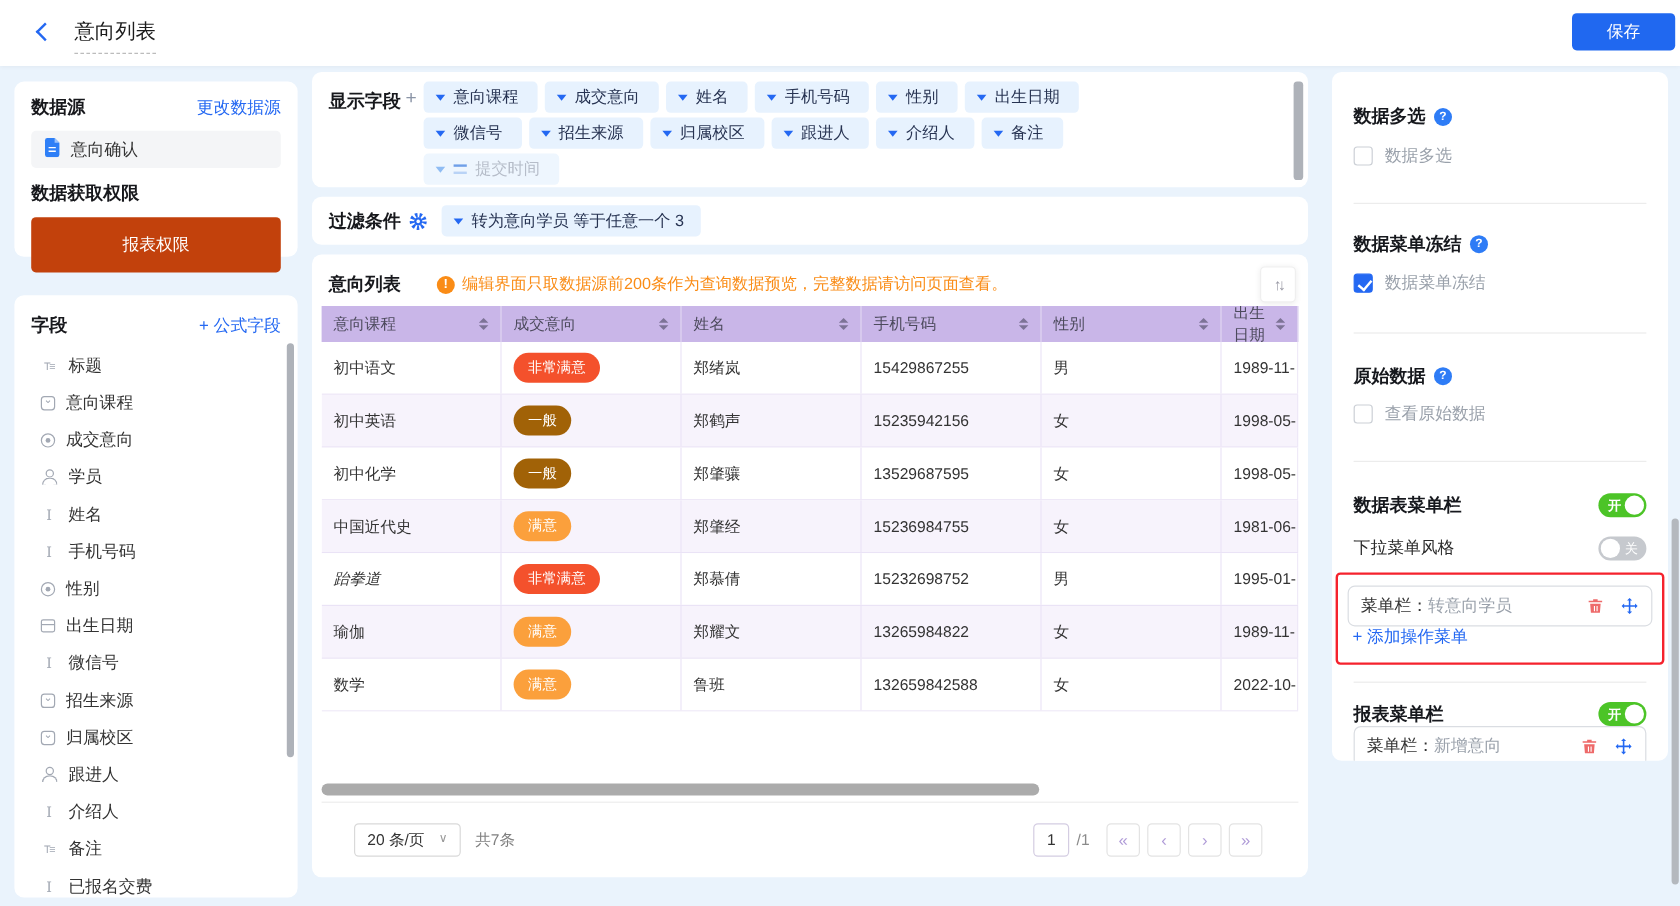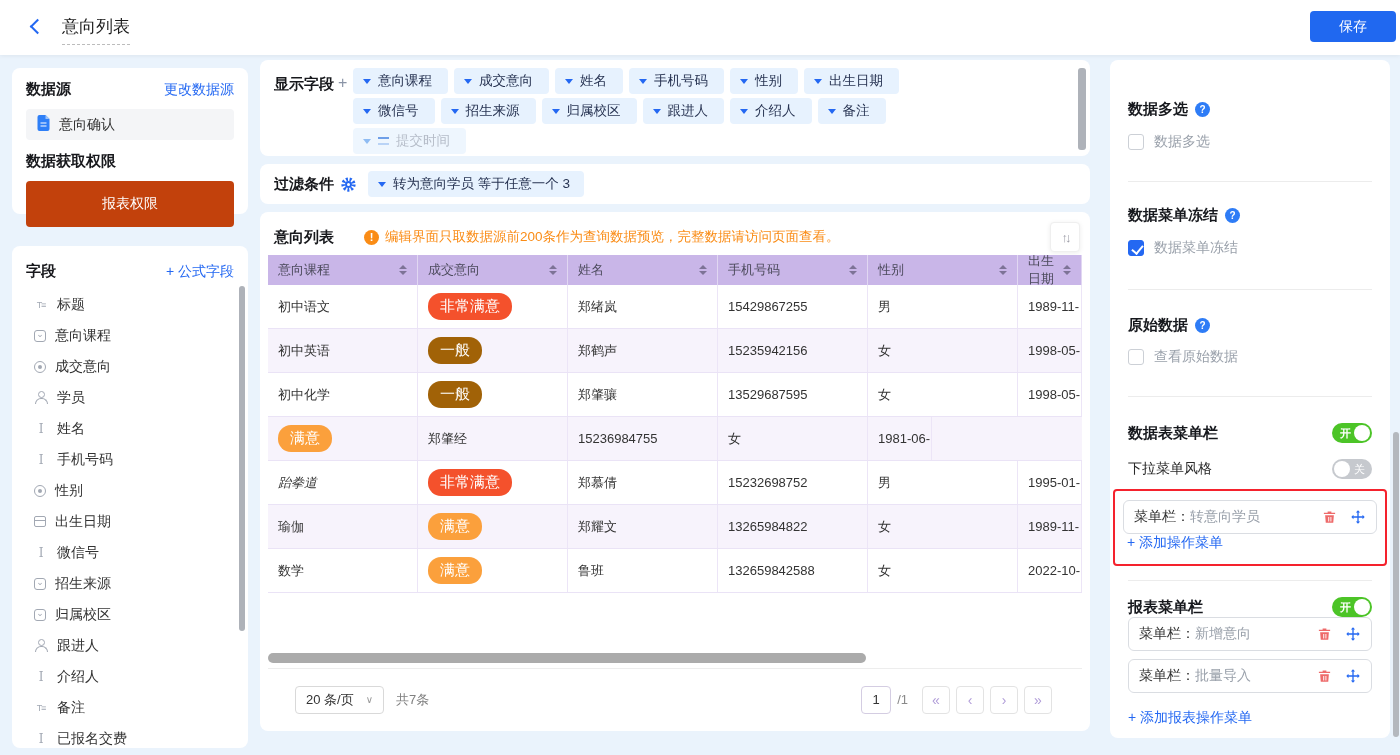--- a/index.html
+++ b/index.html
@@ -73,36 +73,36 @@
   #thead { position:absolute; left:8px; top:43px; width:814px; height:30px; background:#c9b6e8; display:flex; overflow:hidden; }
   .th { display:flex; align-items:center; justify-content:space-between; padding:0 10px; font-size:13px; color:#4c4a5c; border-right:1px solid rgba(255,255,255,.45); flex:none; cursor:pointer; }
   .sarr { display:flex; flex-direction:column; gap:2px; }
   .sarr i { width:0; height:0; border-left:4px solid transparent; border-right:4px solid transparent; }
   .sarr .up { border-bottom:4.5px solid #7d7396; }
   .sarr .down { border-top:4.5px solid #7d7396; }
   #tbody { position:absolute; left:8px; top:73px; width:814px; overflow:hidden; }
   .tr { display:flex; height:44px; border-bottom:1px solid #eae3f6; background:#fff; }
   .tr:nth-child(even) { background:#f7f3fc; }
   .td { padding:0 10px; display:flex; align-items:center; font-size:13px; color:#333; border-right:1px solid #ece5f7; overflow:hidden; white-space:nowrap; flex:none; }
-  .badge { color:#fff; font-size:15px; border-radius:13px; padding:4px 12px; }
+  .badge { color:#fff; font-size:12px; border-radius:13px; padding:4px 12px; }
   .b-very { background:#f4512c; }
   .b-good { background:#fba03c; }
   .b-normal { background:#a16207; }
   .hthumb { position:absolute; left:8px; top:441px; width:598px; height:10px; background:#ababab; border-radius:5px; cursor:pointer; }
   .pager { position:absolute; left:8px; top:456px; width:814px; height:62px; border-top:1px solid #ededed; display:flex; align-items:center; }
   .psize { display:flex; align-items:center; gap:12px; border:1px solid #d9d9d9; border-radius:4px; height:28px; padding:0 10px; font-size:13px; color:#333; margin-left:27px; cursor:pointer; background:#fff; }
   .psize .chev { color:#999; font-size:10px; }
   .ptotal { margin-left:12px; color:#808080; font-size:13px; }
   .pright { margin-left:auto; margin-right:30px; display:flex; align-items:center; }
   .pnum { width:30px; height:28px; border:1px solid #d4cde2; border-radius:4px; display:flex; align-items:center; justify-content:center; font-size:13px; color:#333; background:#fff; }
   .pslash { color:#8a8a8a; font-size:13px; margin:0 8px 0 6px; }
   .nav { width:28px; height:28px; border:1px solid #e3e3e3; border-radius:4px; background:#fff; display:flex; align-items:center; justify-content:center; color:#b09cd8; font-size:14px; margin-left:6px; cursor:pointer; }
 
   
-  .card-right { left:1110px; top:60px; width:280px; height:678px; padding:16px 18px; overflow:hidden; }
+  .card-right { left:1110px; top:60px; width:280px; height:574px; padding:4px 18px; overflow:hidden; }
   .sec-head { display:flex; align-items:center; gap:7px; font-size:15px; font-weight:bold; color:#16181d; }
   .q-ic { width:15px; height:15px; border-radius:50%; background:#2e7cf6; color:#fff; font-size:10px; font-weight:bold; display:flex; align-items:center; justify-content:center; cursor:pointer; }
   .cb-row { display:flex; align-items:center; gap:10px; font-size:14px; color:#9aa1ab; cursor:pointer; }
   .cb { width:16px; height:16px; border:1px solid #ccd0d6; border-radius:3px; background:#fff; position:relative; flex:none; }
   .cb.checked { background:#2468f2; border-color:#2468f2; }
   .cb.checked::after { content:""; position:absolute; left:4.5px; top:1.5px; width:5px; height:9px; border-right:2px solid #fff; border-bottom:2px solid #fff; transform:rotate(40deg); }
   .hr { border:none; border-top:1px solid #ececec; }
   .toggle { width:40px; height:20px; border-radius:10px; position:relative; font-size:11px; color:#fff; margin-left:auto; cursor:pointer; flex:none; }
   .t-on { background:#4cc427; }
   .t-on .knob { position:absolute; right:2px; top:2px; width:16px; height:16px; border-radius:50%; background:#fff; }
@@ -380,20 +380,21 @@
         <div class="td" style="width: 150px;">初中化学</div>
         <div class="td" style="width: 150px;">
           <span class="badge b-normal">一般</span>
         </div>
         <div class="td" style="width: 150px;">郑肇骧</div>
         <div class="td" style="width: 150px;">13529687595</div>
         <div class="td" style="width: 150px;">女</div>
         <div class="td" style="width: 64px;">1998-05-</div>
       </div>
       <div class="tr">
+        <div class="td" style="width: 150px;">中国近代史</div>
         <div class="td" style="width: 150px;">
           <span class="badge b-good">满意</span>
         </div>
         <div class="td" style="width: 150px;">郑肇经</div>
         <div class="td" style="width: 150px;">15236984755</div>
         <div class="td" style="width: 150px;">女</div>
         <div class="td" style="width: 64px;">1981-06-</div>
       </div>
       <div class="tr">
         <div class="td" style="width: 150px; font-style: italic;">跆拳道</div>

